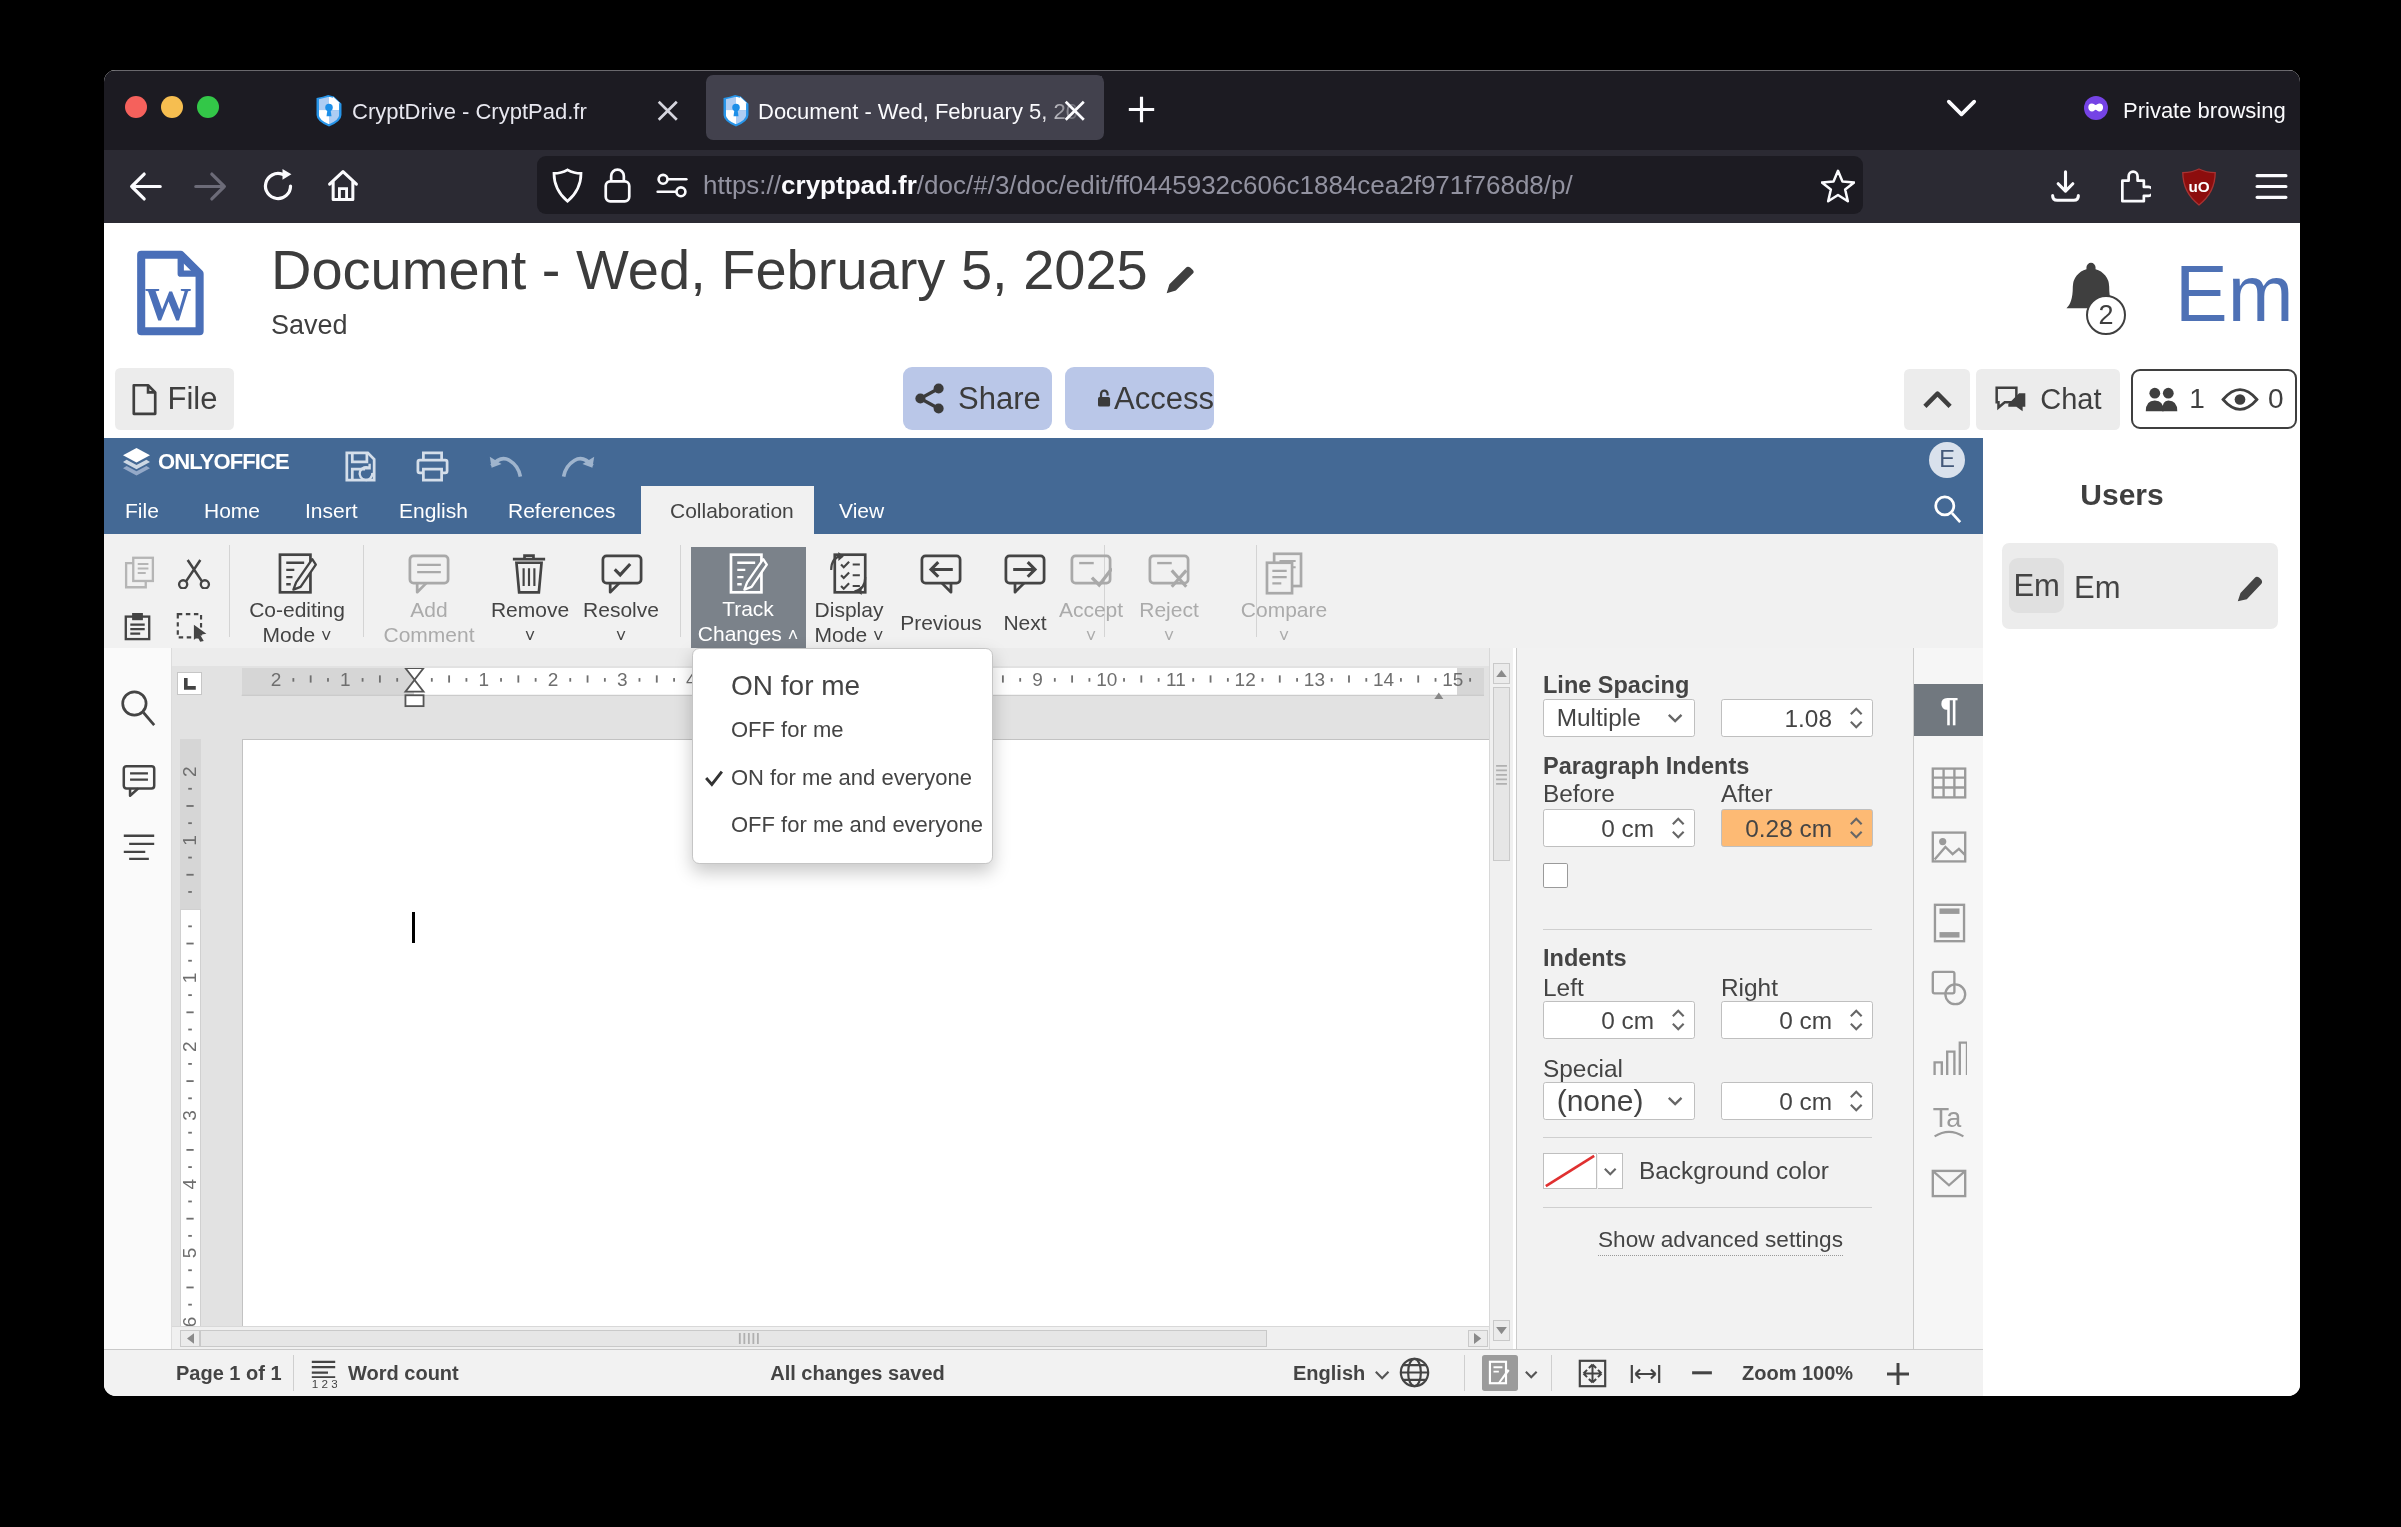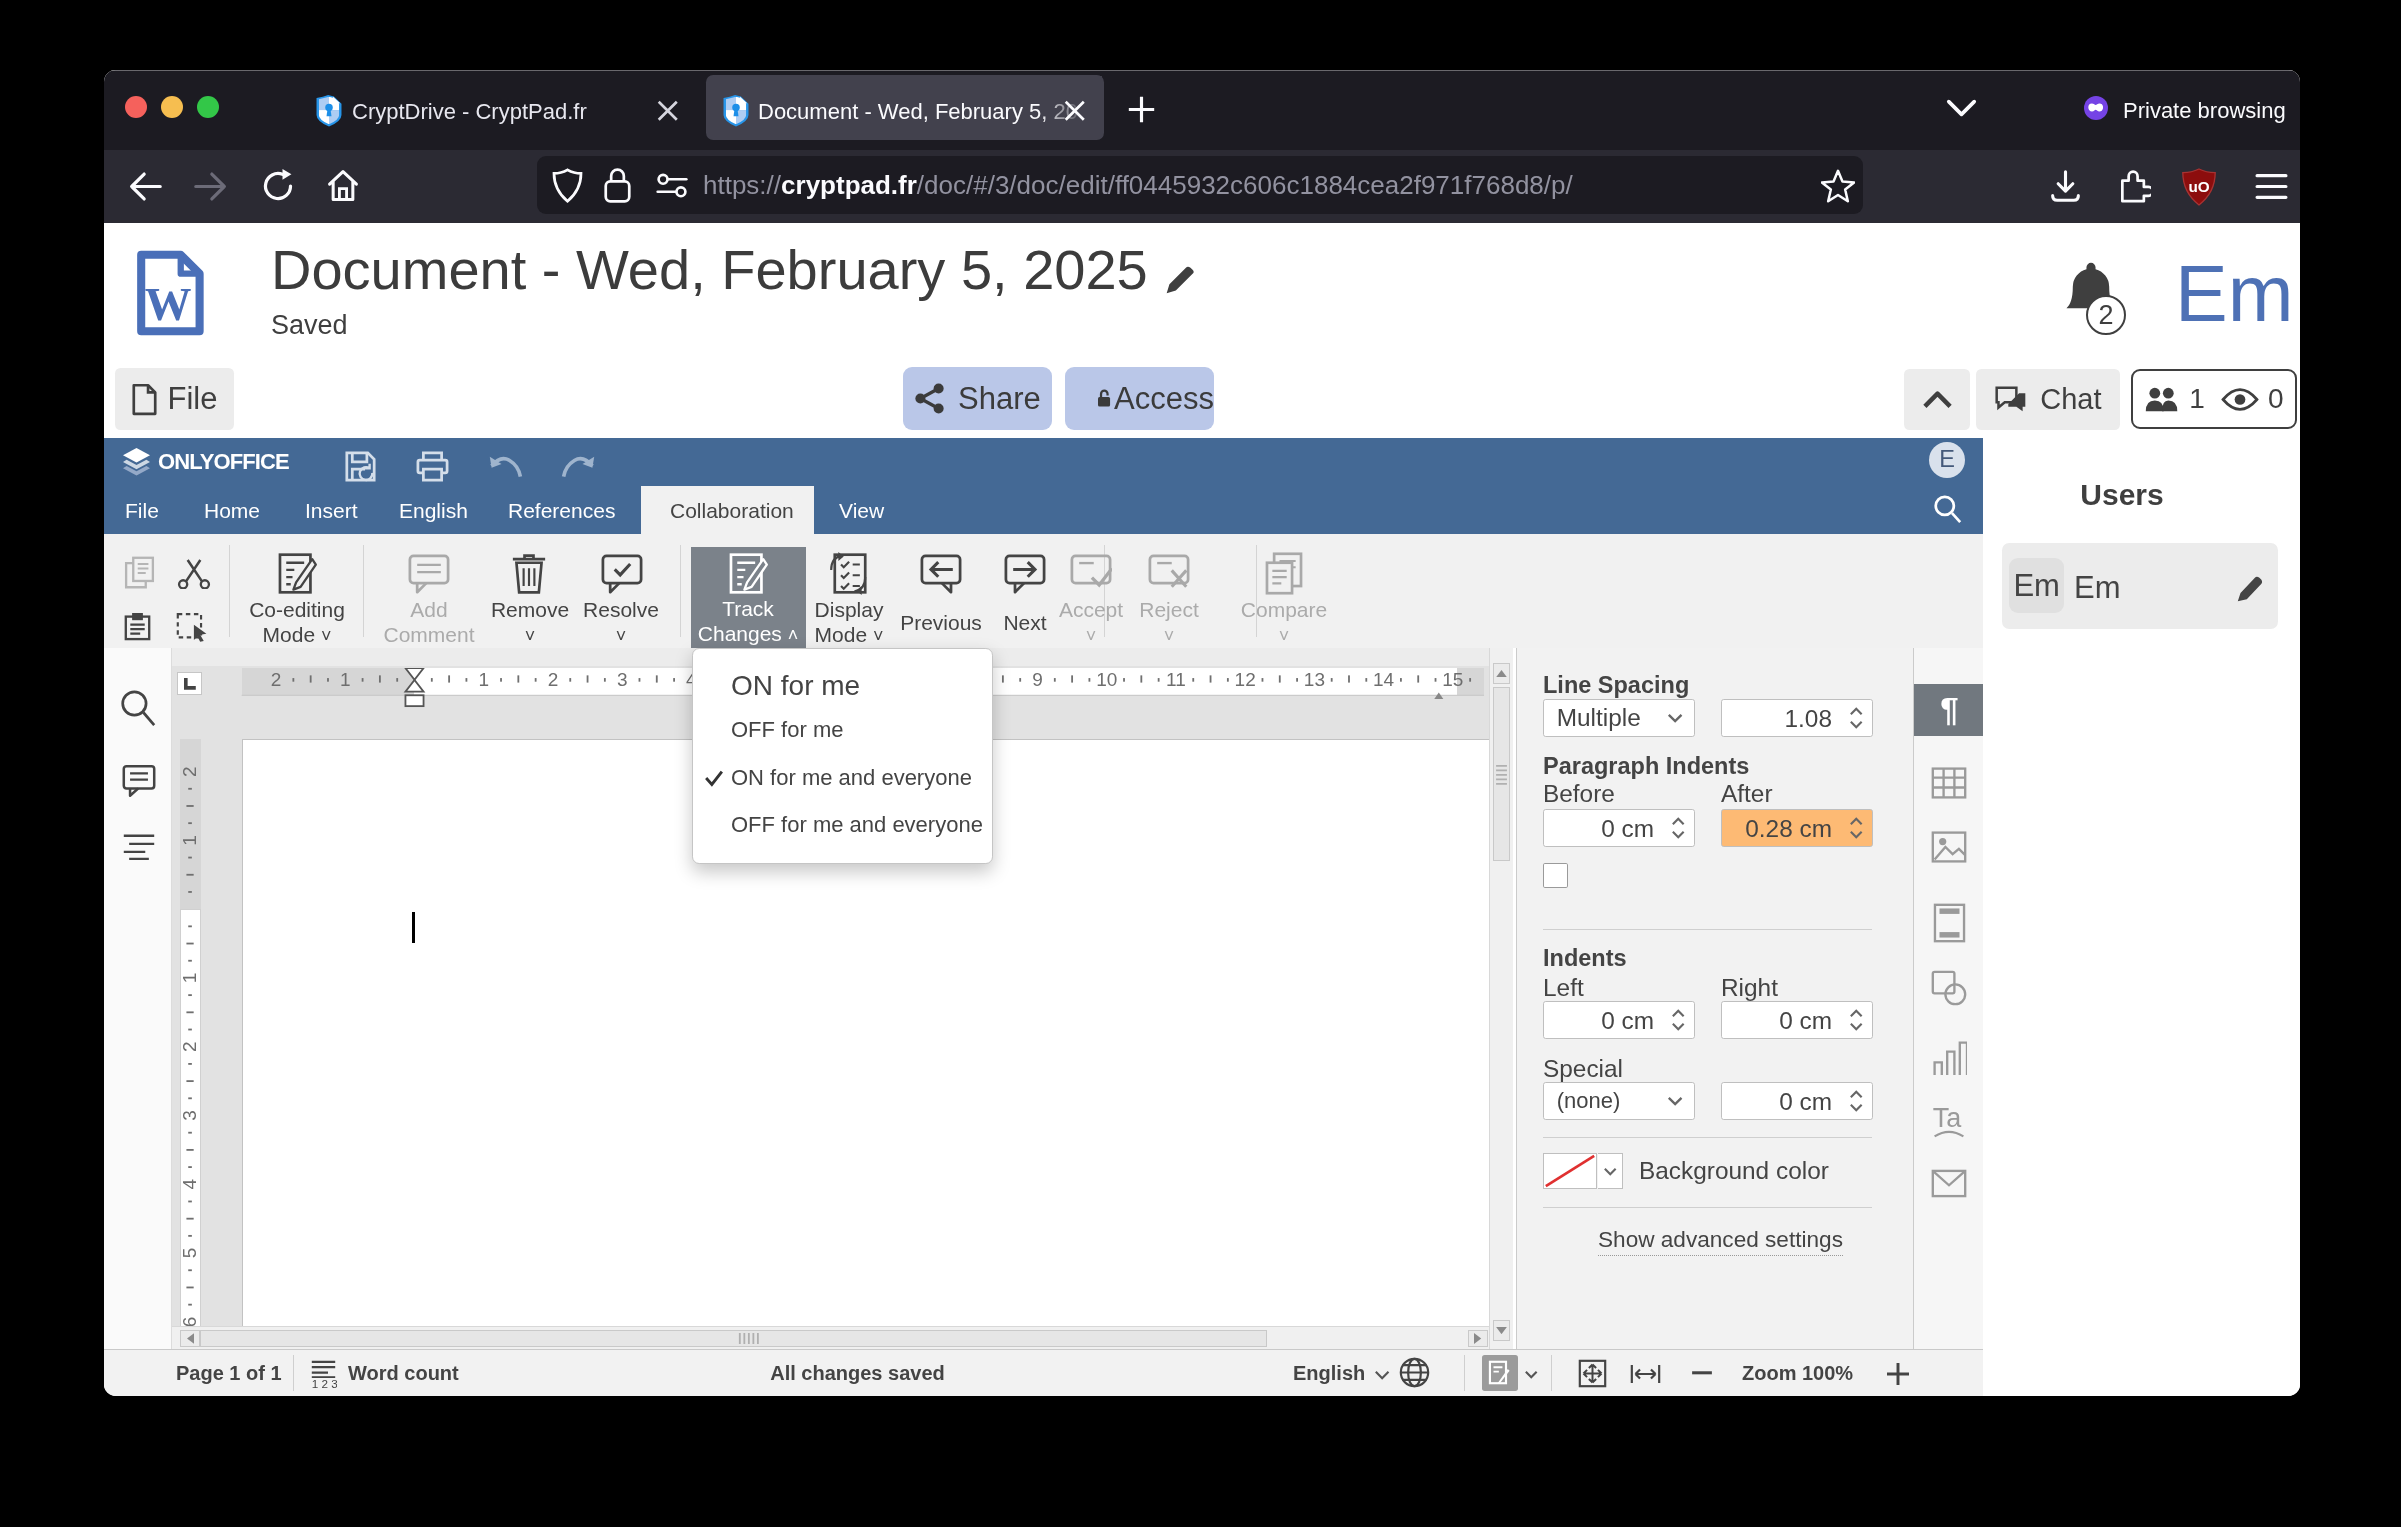--- a/index.html
+++ b/index.html
@@ -594,21 +594,21 @@
     <div class="abs" style="left:204px;top:353px;width:152px;height:38px;background:#fff;border:0.9px solid #bfbfbf;border-radius:2.7px;font-size:24.4px;color:#444;">
       <span style="position:absolute;right:40px;top:5.4px;">0 cm</span>
       <svg style="position:absolute;right:9px;top:7.2px;" width="14.5" height="9" viewBox="0 0 16 10">
               <path d="M2 8 L8 2 L14 8" stroke="#666" stroke-width="2.4" fill="none"></path>
             </svg>
       <svg style="position:absolute;right:9px;bottom:7.2px;" width="14.5" height="9" viewBox="0 0 16 10">
               <path d="M2 2 L8 8 L14 2" stroke="#666" stroke-width="2.4" fill="none"></path>
             </svg>
     </div>
     <div class="abs" style="left:26px;top:407px;font-size:24.4px;color:#444;">Special</div>
-    <div class="abs" style="left:26px;top:434px;width:152px;height:38px;background:#fff;border:0.9px solid #bfbfbf;border-radius:2.7px;font-size:22px;color:#444;display:flex;align-items:center;">
+    <div class="abs" style="left:26px;top:434px;width:152px;height:38px;background:#fff;border:0.9px solid #bfbfbf;border-radius:2.7px;font-size:30px;color:#444;display:flex;align-items:center;">
             <span style="margin-left:12.7px;">(none)</span>
             <svg style="position:absolute;right:11px;" width="16.3" height="10" viewBox="0 0 18 11">
               <path d="M2 2 L9 9 L16 2" stroke="#666" stroke-width="2.6" fill="none"></path>
             </svg>
           </div>
     <div class="abs" style="left:204px;top:434px;width:152px;height:38px;background:#fff;border:0.9px solid #bfbfbf;border-radius:2.7px;font-size:24.4px;color:#444;">
       <span style="position:absolute;right:40px;top:5.4px;">0 cm</span>
       <svg style="position:absolute;right:9px;top:7.2px;" width="14.5" height="9" viewBox="0 0 16 10">
               <path d="M2 8 L8 2 L14 8" stroke="#666" stroke-width="2.4" fill="none"></path>
             </svg>

